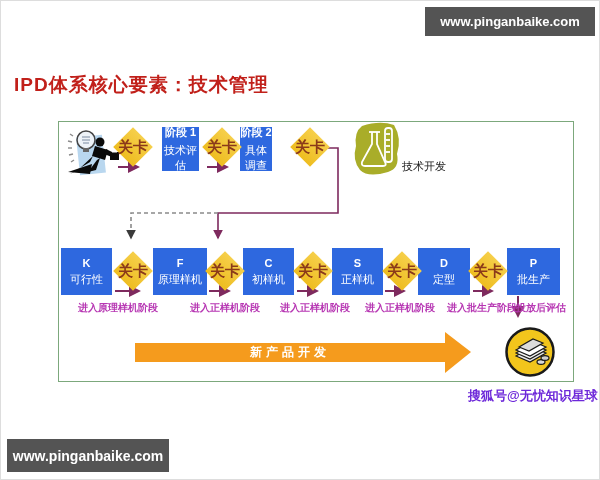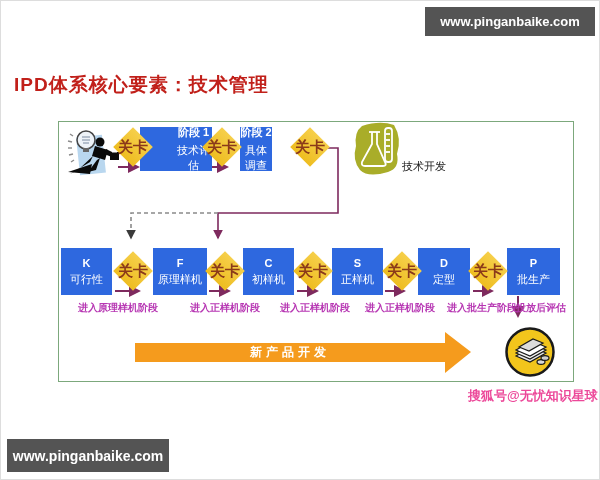--- a/index.html
+++ b/index.html
@@ -30,21 +30,21 @@
   .tech-label{position:absolute;left:344px;top:155px;font-size:11px;color:#1a1a1a;z-index:2;}
   .big-arrow{position:absolute;left:77px;top:211px;width:335px;height:41px;z-index:2;}
   .big-arrow .body{position:absolute;left:0;top:11px;width:310px;height:19px;background:#f59b1d;
         display:flex;align-items:center;justify-content:center;}
   .big-arrow .head{position:absolute;left:310px;top:0;width:0;height:0;
         border-top:20px solid transparent;border-bottom:21px solid transparent;
         border-left:26px solid #f59b1d;}
   .big-arrow .atext{color:#fff;font-size:12px;font-weight:bold;letter-spacing:4px;}
   .icon{position:absolute;z-index:2;}
   .watermark{position:absolute;left:468px;top:387px;font-size:13px;font-weight:600;
-        color:#ec4899;white-space:nowrap;}
+        color:#6d28d9;white-space:nowrap;}
 </style>
 </head>
 <body>
 
 <div class="page">
 
   <div class="bar top-bar">www.pinganbaike.com</div>
 
   <h1 class="title">IPD体系核心要素：技术管理</h1>
 
@@ -102,21 +102,21 @@
       <line x1="17" y1="12" x2="28" y2="12"></line>
       <rect x="33" y="8" width="7" height="34" rx="3"></rect>
       <line x1="34" y1="14" x2="38" y2="14"></line>
         <line x1="34" y1="20" x2="38" y2="20"></line>
       <line x1="34" y1="26" x2="38" y2="26"></line>
         <line x1="34" y1="32" x2="38" y2="32"></line>
     </g>
   </svg>
   <div class="tech-label" style="left:402px;top:159px;">技术开发</div>
 
-  <div class="fbox stage" style="left:140px;width:37px;padding-left:35px;">
+  <div class="fbox stage" style="left:162px;width:37px;">
     <div class="l1">阶段 1</div>
     <div class="l2">技术评估</div>
   </div>
   <div class="fbox stage" style="left:240px;width:32px;">
     <div class="l1">阶段 2</div>
     <div class="l2">具体调查</div>
   </div>
 
   <div class="diamond" style="left:114px;top:128px;">
     <span class="dbg"></span>

